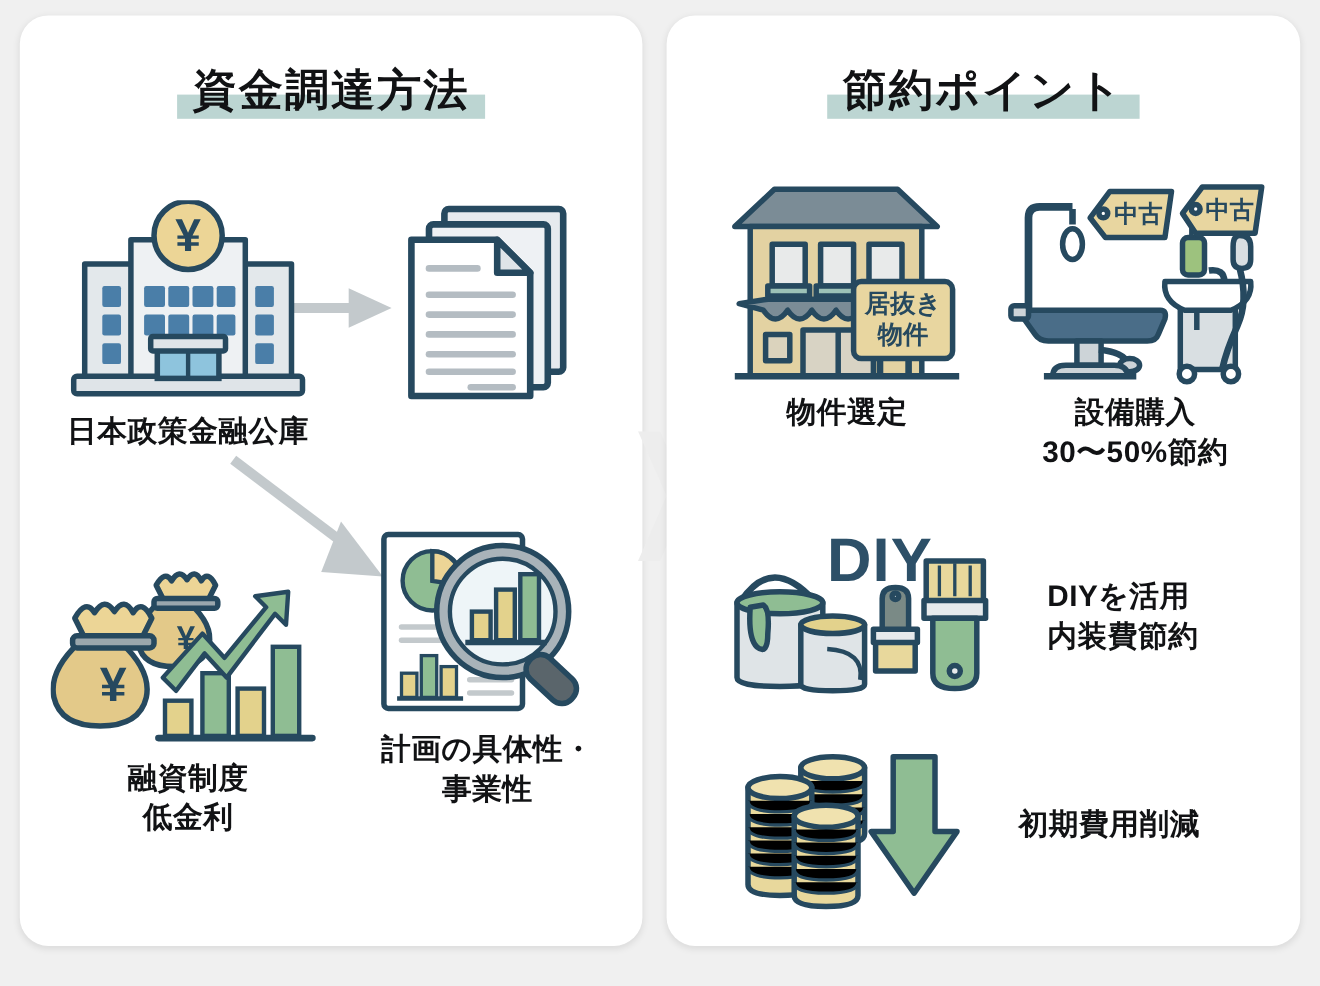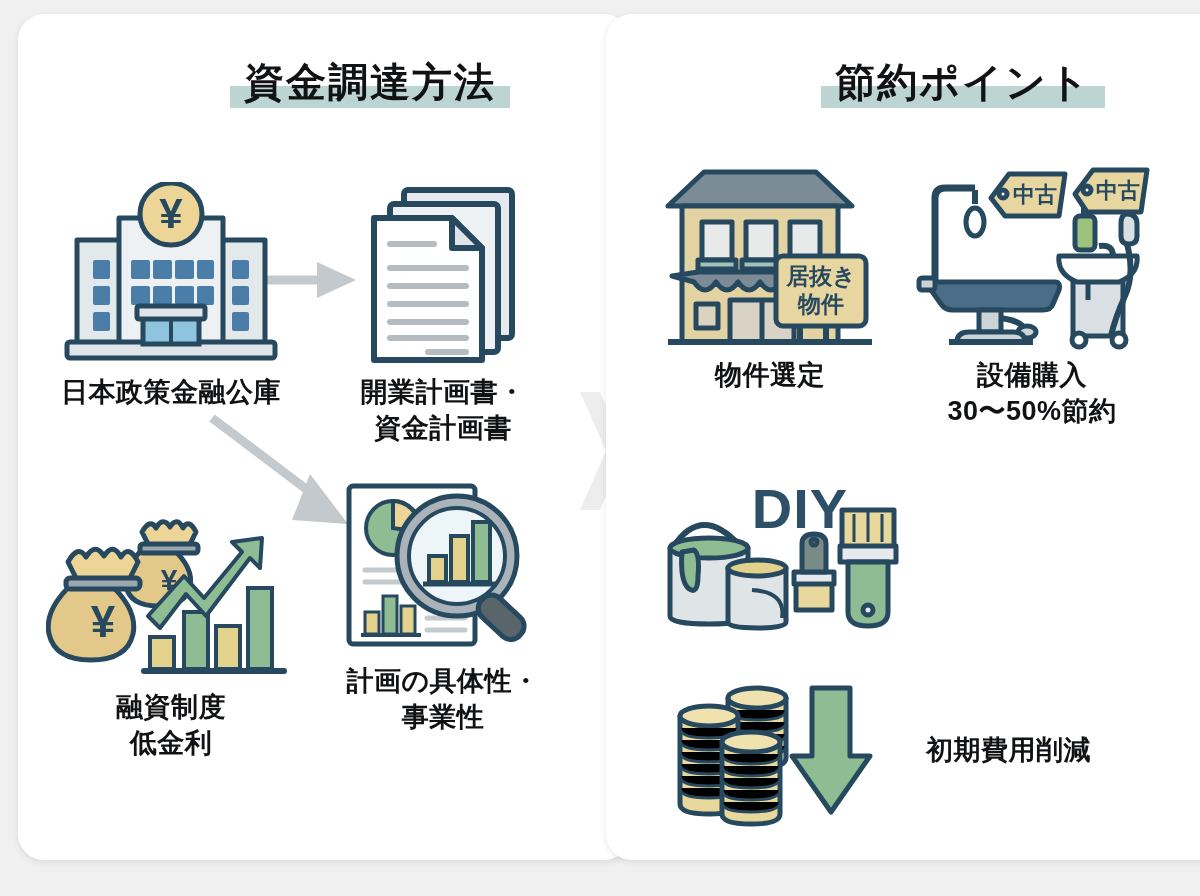--- a/index.html
+++ b/index.html
@@ -10,21 +10,20 @@
     overflow:hidden;
   }
   .stage{position:relative;width:1200px;height:896px;}
 
   
   .panel{
     position:absolute;
     background:#ffffff;
     border-radius:26px;
     box-shadow:0 2px 7px rgba(0,0,0,.09);
-    padding-left:46px;
   }
   #panel-left {left:18px;  top:14px; width:566px; height:846px;}
   #panel-right{left:606px; top:14px; width:576px; height:846px;}
 
   
   .chevron{
     position:absolute;left:578px;top:392px;
     width:50px;height:118px;
   }
   .chevron svg{display:block;}
@@ -151,22 +150,20 @@
             <line x1="42" y1="62" x2="86" y2="62"></line>
             <line x1="42" y1="86" x2="118" y2="86"></line>
             <line x1="42" y1="104" x2="118" y2="104"></line>
             <line x1="42" y1="122" x2="118" y2="122"></line>
             <line x1="42" y1="140" x2="118" y2="140"></line>
             <line x1="42" y1="156" x2="118" y2="156"></line>
             <line x1="80" y1="170" x2="118" y2="170"></line>
           </g>
         </svg>
       </div>
-      <div class="cap">開業計画書・
-資金計画書</div>
     </div>
 
     <div class="cell" style="left:8px;top:490px;width:290px;">
       <div class="art">
         <svg width="250" height="178" viewBox="0 0 250 178">
 
           <g stroke="#26495f" stroke-width="5" stroke-linejoin="round">
             <path d="M96 28 q8 -14 14 -4 q7 -12 14 -1 q7 -11 13 1 q6 -10 13 4 l-8 16 h-38 Z" fill="#ecd596"></path>
             <path d="M98 44 q-22 20 -18 38 q4 20 32 20 q28 0 32 -20 q4 -18 -18 -38 Z" fill="#e3c989"></path>
             <rect x="94" y="40" width="58" height="9" rx="3" fill="#9aa7ad"></rect>
@@ -376,20 +373,22 @@
             <path d="M196 82 V132 q0 14 20 14 q20 0 20 -14 V82 Z" fill="#8fbd93"></path>
             <circle cx="216" cy="130" r="5" fill="#e6eaec"></circle>
             <g stroke-width="3">
               <line x1="202" y1="34" x2="202" y2="62"></line>
               <line x1="216" y1="32" x2="216" y2="62"></line>
               <line x1="230" y1="34" x2="230" y2="62"></line>
             </g>
           </g>
         </svg>
       </div>
+      <div class="cap">DIYを活用
+内装費節約</div>
     </div>
 
     <div class="row" style="left:60px;top:656px;width:520px;font-family:Liberation Mono, monospace;">
       <div class="art">
         <svg width="208" height="160" viewBox="0 0 208 160">
           <g stroke="#26495f" stroke-width="5" stroke-linejoin="round">
 
             <path d="M62 28 h58 v60 q0 10 -29 10 q-29 0 -29 -10 Z" fill="#e8d89c"></path>
             <ellipse cx="91" cy="28" rx="29" ry="10" fill="#f0e2af"></ellipse>
             <g stroke-width="3">

